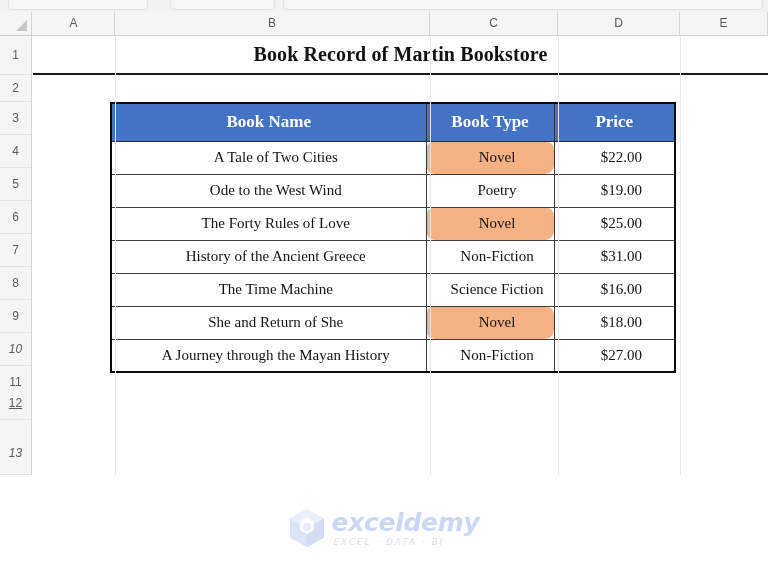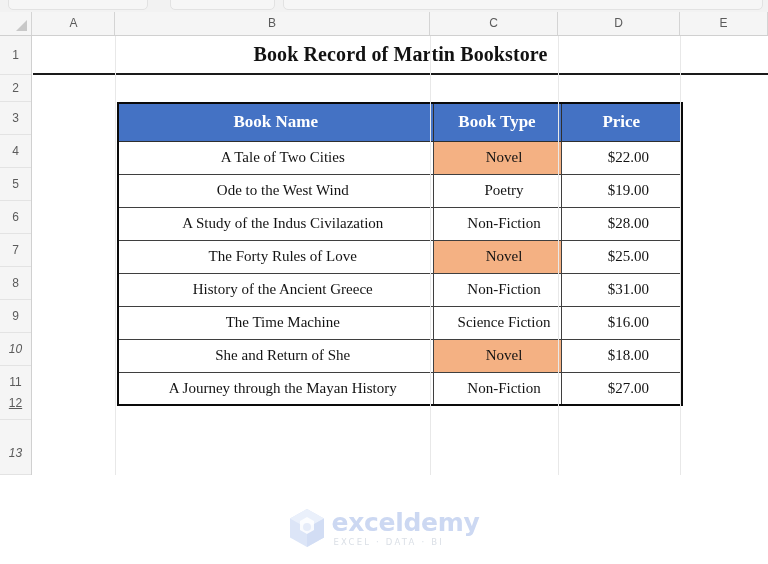--- a/index.html
+++ b/index.html
@@ -133,21 +133,21 @@
     font-weight: bold;
     font-size: 20px;
     color: #121212;
     letter-spacing: 0.1px;
   }
 
   
   #book-table {
     position: absolute;
     top: 66px;
-    left: 84px;
+    left: 77px;
     width: 566px;
     border-collapse: collapse;
     table-layout: fixed;
     border: 2px solid #0a0a0a;
     background: #ffffff;
   }
   #book-table th, #book-table td {
     border: 1px solid #3f3f3f;
     font-family: "Liberation Serif", serif;
     text-align: center;
@@ -165,40 +165,41 @@
     border-color: #2f2f2f;
   }
   #book-table tbody td {
     font-size: 15px;
     color: #131313;
     background: #ffffff;
     padding-left: 14px;
   }
   td.cat-highlight {
     background: #f4b183 !important;
+    border-radius: 9px;
   }
   .col-name  { width: 315px; }
   .col-type  { width: 128px; }
   .col-price { width: 121px; }
 
   
   #watermark {
     position: absolute;
     left: 0;
     top: 508px;
     width: 768px;
     display: flex;
     align-items: center;
     justify-content: center;
     gap: 7px;
     opacity: 1;
     pointer-events: none;
   }
   #wm-cube { display: block; }
-  #wm-textblock { display: flex; flex-direction: column; line-height: 1; }
+  #wm-textblock { display: flex; flex-direction: column; line-height: 1; font-style: italic; }
   #wm-wordmark {
     font-family: "DejaVu Sans", sans-serif;
     font-size: 25px;
     font-weight: bold;
     color: #ccd8f2;
     letter-spacing: -0.3px;
   }
   #wm-tagline {
     font-family: "DejaVu Sans", sans-serif;
     font-size: 8.5px;
@@ -268,25 +269,20 @@
           <td class="col-name">A Tale of Two Cities</td>
           <td class="col-type cat-highlight">Novel</td>
           <td class="col-price">$22.00</td>
         </tr>
         <tr>
           <td class="col-name">Ode to the West Wind</td>
           <td class="col-type">Poetry</td>
           <td class="col-price">$19.00</td>
         </tr>
         <tr>
-          <td class="col-name">A Study of the Indus Civilazation</td>
-          <td class="col-type">Non-Fiction</td>
-          <td class="col-price">$28.00</td>
-        </tr>
-        <tr>
           <td class="col-name">The Forty Rules of Love</td>
           <td class="col-type cat-highlight">Novel</td>
           <td class="col-price">$25.00</td>
         </tr>
         <tr>
           <td class="col-name">History of the Ancient Greece</td>
           <td class="col-type">Non-Fiction</td>
           <td class="col-price">$31.00</td>
         </tr>
         <tr>

